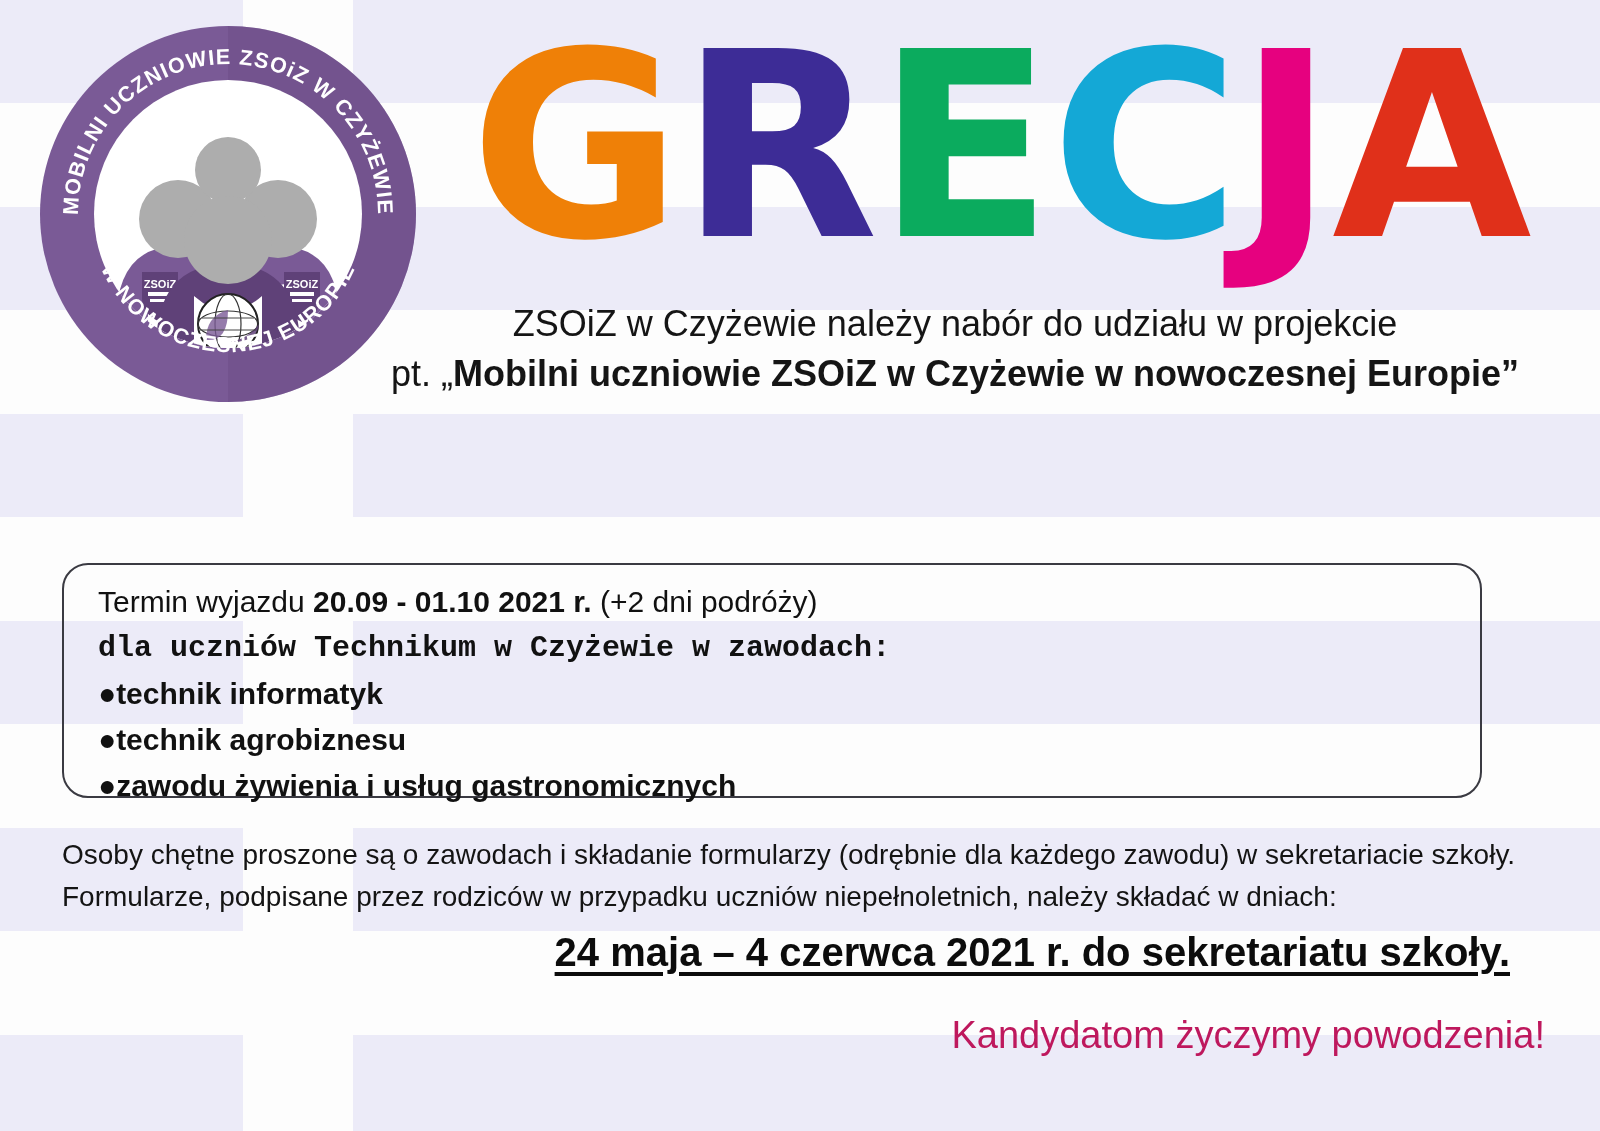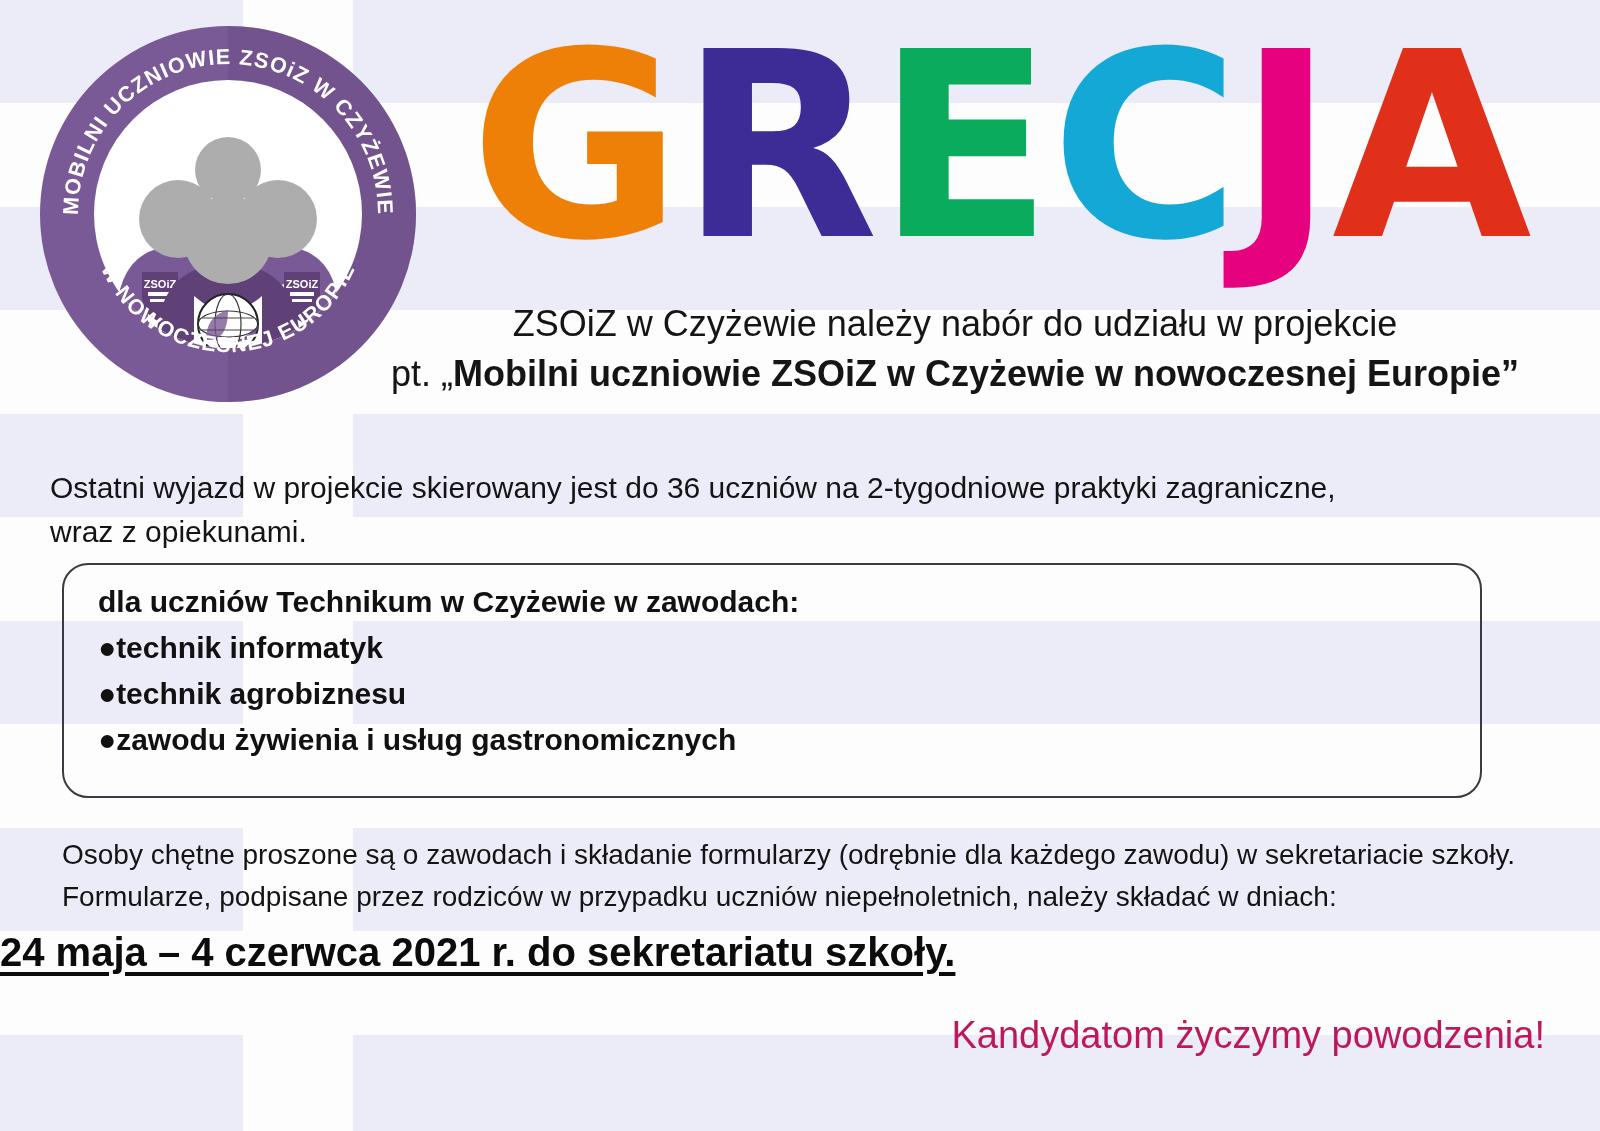--- a/index.html
+++ b/index.html
@@ -124,21 +124,21 @@
   .infobox-inner {
     padding: 14px 0 0 34px;
   }
   .box-line {
     font-size: 30px;
     line-height: 46px;
     color: #111;
     white-space: nowrap;
   }
   .box-line .bold { font-weight: bold; }
-  .box-line.b { font-weight: bold; }
+  .box-line.b { font-weight: bold; font-family: Liberation Mono, monospace; }
   .bullet-line {
     font-size: 30px;
     line-height: 46px;
     font-weight: bold;
     color: #111;
     white-space: nowrap;
   }
   .bullet-line .dot {
     font-size: 30px;
     line-height: 1;
@@ -155,21 +155,21 @@
     color: #141414;
   }
   .outro div { white-space: nowrap; }
 
   
   .date-line {
     position: absolute;
     left: 0;
     top: 930px;
     width: 1510px;
-    text-align: left;
+    text-align: right;
     font-size: 40px;
     font-weight: bold;
     color: #0c0c0c;
     white-space: nowrap;
   }
   .date-line .u {
     text-decoration: underline;
     text-underline-offset: 6px;
   }
 
@@ -270,27 +270,24 @@
 
     <div class="headline">
       <span style="color: rgb(239, 128, 7);">G</span><span style="color: rgb(61, 44, 150);">R</span><span style="color: rgb(11, 171, 94);">E</span><span style="color: rgb(20, 168, 214);">C</span><span style="color: rgb(230, 1, 127);">J</span><span style="color: rgb(224, 48, 26);">A</span>
     </div>
 
     <div class="subtitle">
       <div class="sub-line1">ZSOiZ w Czyżewie należy nabór do udziału w projekcie</div>
       <div class="sub-line2"><span>pt. „</span><span class="bold">Mobilni uczniowie ZSOiZ w Czyżewie w nowoczesnej Europie</span><span class="bold">”</span></div>
     </div>
 
-    <div class="intro">
-      <div>Ostatni wyjazd w projekcie skierowany jest do 36 uczniów na 2-tygodniowe praktyki zagraniczne,</div>
-      <div>wraz z opiekunami.</div>
-    </div>
 
     <div class="infobox">
       <div class="infobox-inner">
+        <div class="box-line"><span>Termin wyjazdu </span><span class="bold">20.09 - 01.10 2021 r.</span><span> (+2 dni podróży)</span></div>
         <div class="box-line b">dla uczniów Technikum w Czyżewie w zawodach:</div>
         <div class="bullet-line"><span class="dot">●</span><span>technik informatyk</span></div>
         <div class="bullet-line"><span class="dot">●</span><span>technik agrobiznesu</span></div>
         <div class="bullet-line"><span class="dot">●</span><span>zawodu żywienia i usług gastronomicznych</span></div>
       </div>
     </div>
 
     <div class="outro">
       <div>Osoby chętne proszone są o zawodach i składanie formularzy (odrębnie dla każdego zawodu) w sekretariacie szkoły.</div>
       <div>Formularze, podpisane przez rodziców w przypadku uczniów niepełnoletnich, należy składać w dniach:</div>

